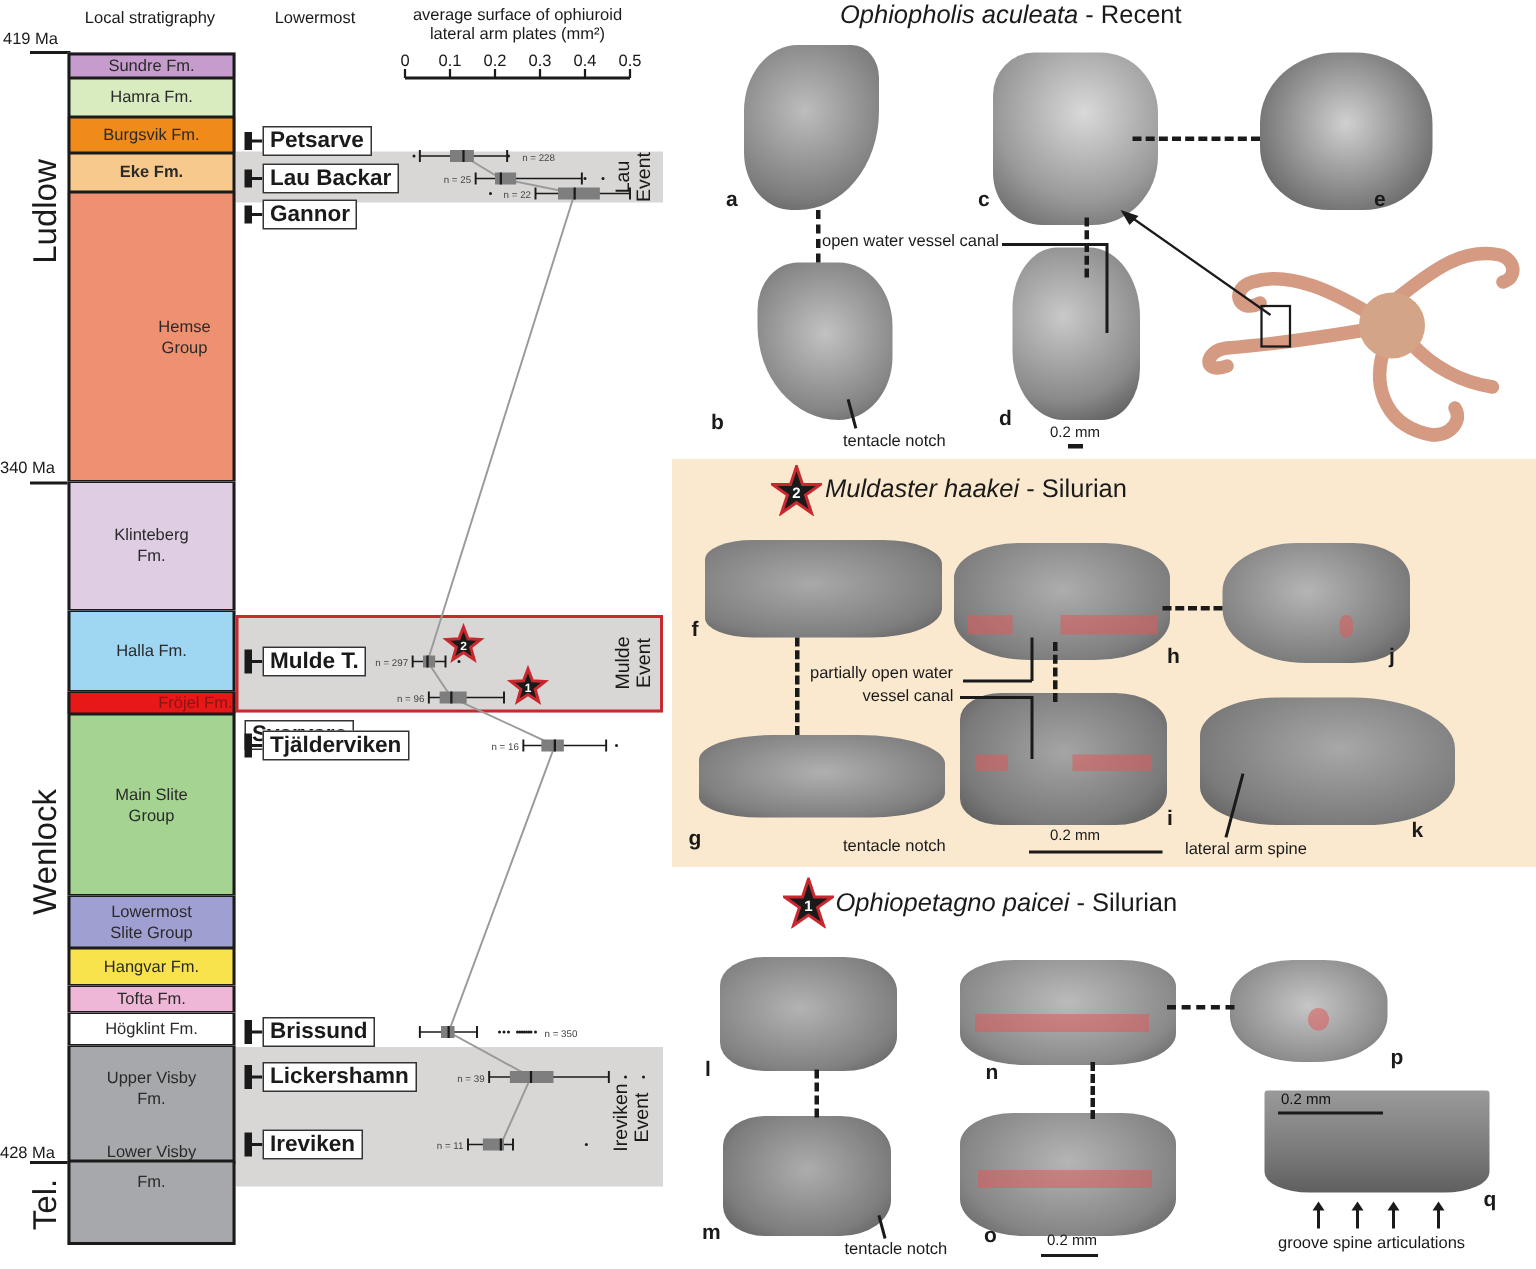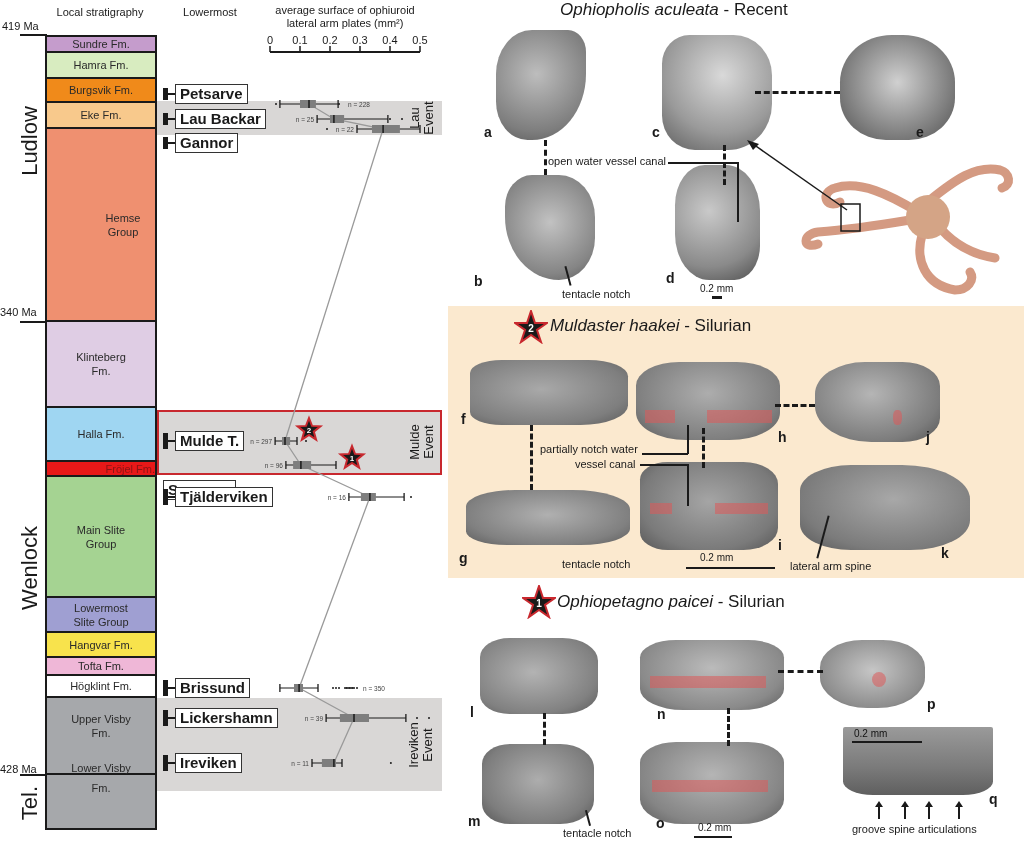--- a/index.html
+++ b/index.html
@@ -69,21 +69,21 @@
     <div class="formation" style="top: 35px; height: 17px; background: rgb(197, 156, 204); border-top-width: 2px; align-items: flex-end;">
       <span style="white-space: pre-line;">Sundre Fm.</span>
     </div>
     <div class="formation" style="top: 52px; height: 26px; background: rgb(216, 236, 192);">
       <span style="white-space: pre-line;">Hamra Fm.</span>
     </div>
     <div class="formation" style="top: 78px; height: 24px; background: rgb(240, 138, 26);">
       <span style="white-space: pre-line;">Burgsvik Fm.</span>
     </div>
     <div class="formation" style="top: 102px; height: 26px; background: rgb(248, 201, 140);">
-      <span style="white-space: pre-line;">Eke Fm.</span>
+      <span style="white-space: pre-line; font-weight: bold;">Eke Fm.</span>
     </div>
     <div class="formation" style="top: 128px; height: 193px; background: rgb(239, 144, 112);">
       <span style="white-space: pre-line; margin-left: 44px;">Hemse
 Group</span>
     </div>
     <div class="formation" style="top: 321px; height: 86px; background: rgb(223, 205, 228);">
       <span style="white-space: pre-line;">Klinteberg
 Fm.</span>
     </div>
     <div class="formation" style="top: 407px; height: 54px; background: rgb(159, 214, 242);">
@@ -328,21 +328,21 @@
 <div class="fig-letter" style="left:459px;top:550px;">g</div>
 <div class="fig-letter" style="left:778px;top:429px;">h</div>
 <div class="fig-letter" style="left:778px;top:537px;">i</div>
 <div class="fig-letter" style="left:926px;top:429px;">j</div>
 <div class="fig-letter" style="left:941px;top:545px;">k</div>
 
 <div class="dash-v" style="left:530px;top:425px;height:65px;"></div>
 <div class="dash-v" style="left:702px;top:428px;height:40px;"></div>
 <div class="dash-h" style="left:775px;top:404px;width:40px;"></div>
 
-<div class="annot" style="left:540px;top:443px;">partially notch water</div>
+<div class="annot" style="left:540px;top:443px;">partially open water</div>
 <div class="annot" style="left:575px;top:458px;">vessel canal</div>
 <div class="abs" style="left:642px;top:453px;width:46px;height:1.5px;background:#1a1a1a;"></div>
 <div class="abs" style="left:687px;top:425px;width:1.5px;height:29px;background:#1a1a1a;"></div>
 <div class="abs" style="left:640px;top:464px;width:48px;height:1.5px;background:#1a1a1a;"></div>
 <div class="abs" style="left:687px;top:464px;width:1.5px;height:42px;background:#1a1a1a;"></div>
 
 <div class="annot" style="left:562px;top:558px;">tentacle notch</div>
 <div class="annot" style="left:700px;top:552px;font-size:10px;">0.2 mm</div>
 <div class="scale-bar" style="left:686px;top:567px;width:89px;"></div>
 <div class="annot" style="left:790px;top:560px;">lateral arm spine</div>

